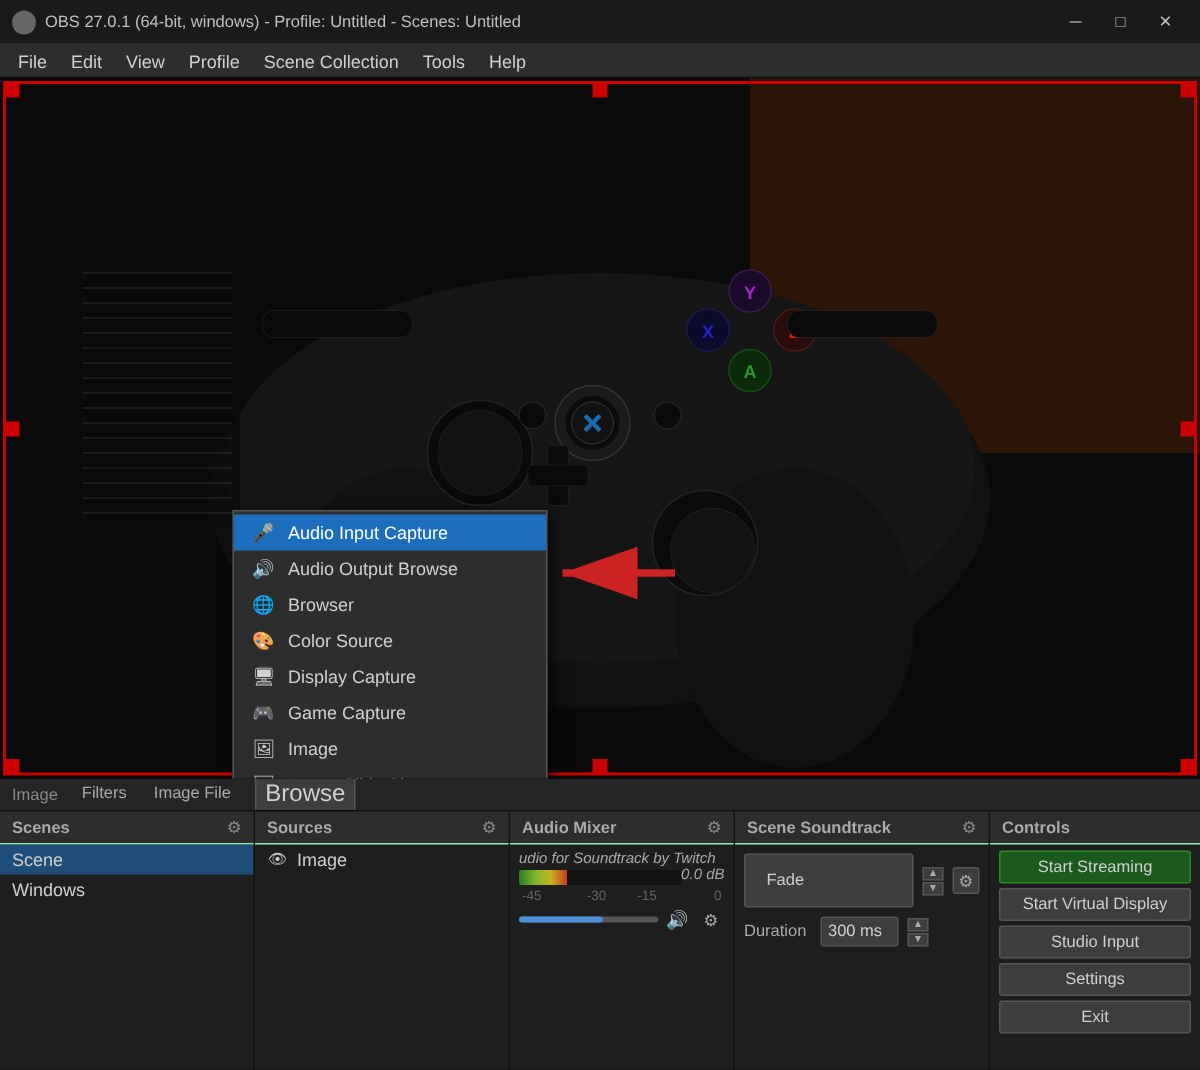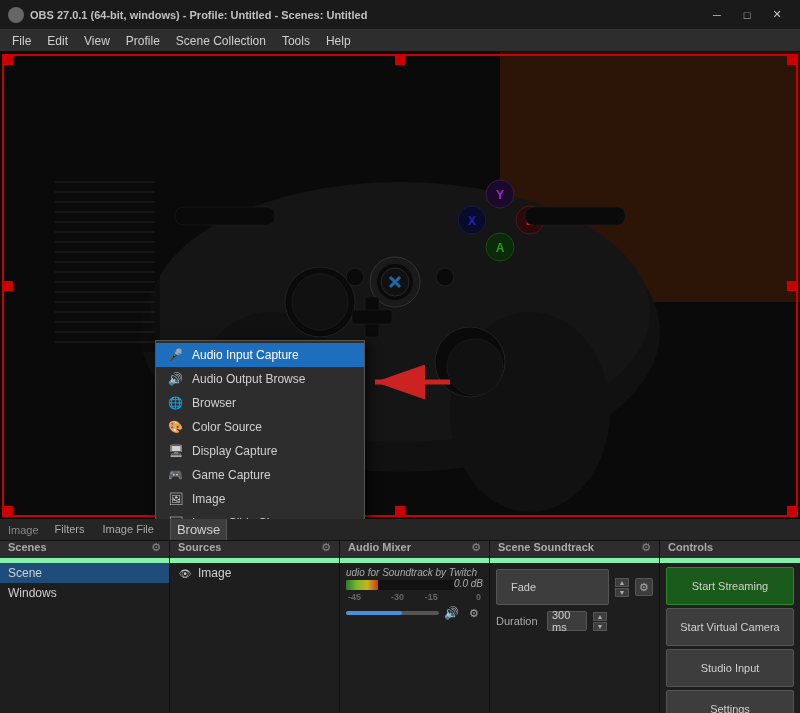--- a/index.html
+++ b/index.html
@@ -28,21 +28,20 @@
       height: 16px;
       margin-right: 6px;
       background: #666;
       border-radius: 50%;
       flex-shrink: 0;
     }
     #title-text {
       flex: 1;
       font-size: 11px;
       color: #c0c0c0;
-      font-weight: bold;
     }
     #window-controls {
       display: flex;
       gap: 0;
     }
     .win-btn {
       width: 30px;
       height: 30px;
       display: flex;
       align-items: center;
@@ -170,23 +169,24 @@
     #scenes-panel {
       width: 170px;
       border-right: 1px solid #111;
       display: flex;
       flex-direction: column;
     }
     .panel-header {
       height: 22px;
       background: #2d2d2d;
       display: flex;
+      align-items: center;
       padding: 0 8px;
       justify-content: space-between;
-      border-bottom: 5px solid #86efac;
+      border-bottom: 1px solid #86efac;
     }
     .panel-header-title {
       font-size: 11px;
       color: #aaa;
       font-weight: bold;
     }
     .panel-header-btn {
       font-size: 11px;
       color: #888;
       cursor: pointer;
@@ -330,21 +330,21 @@
       border: 1px solid #555;
       border-radius: 2px;
       display: flex;
       align-items: center;
       justify-content: center;
       cursor: pointer;
       font-size: 11px;
       color: #aaa;
     }
     .duration-input {
-      width: 40px;
+      width: 52px;
       height: 20px;
       background: #3d3d3d;
       border: 1px solid #555;
       border-radius: 2px;
       color: #d0d0d0;
       font-size: 11px;
       padding: 5px 4px;
     }
 
     
@@ -353,21 +353,21 @@
       display: flex;
       flex-direction: column;
     }
     .controls-content {
       padding: 4px 6px;
       display: flex;
       flex-direction: column;
       gap: 3px;
     }
     .ctrl-btn {
-      height: 38px;
+      height: 22px;
       background: #3d3d3d;
       border: 1px solid #555;
       border-radius: 2px;
       color: #d0d0d0;
       font-size: 11px;
       cursor: pointer;
       display: flex;
       align-items: center;
       justify-content: center;
       padding: 0 6px;
@@ -419,21 +419,21 @@
       white-space: nowrap;
       display: flex;
       align-items: center;
     }
     .img-src-browse {
       height: 34px;
       background: #3d3d3d;
       border: 1px solid #555;
       border-radius: 2px;
       color: #d0d0d0;
-      font-size: 13px;
+      font-size: 16px;
       padding: 0 6px;
       cursor: pointer;
       display: flex;
       align-items: center;
     }
 
     
     .mute-btn {
       width: 18px;
       height: 18px;
@@ -648,21 +648,21 @@
         <span class="panel-header-btn">⚙</span>
       </div>
       <div class="mixer-track">
         <div class="mixer-track-name">
           <span>udio for Soundtrack by Twitch</span>
           <span style="float:right;text-align:right;">0.0 dB</span>
         </div>
         <div class="mixer-level">
           <div class="mixer-level-fill"></div>
         </div>
-        <div style="display:flex;align-items:flex-end;gap:2px;padding:0 2px;margin-bottom:2px;font-weight:bold;">
+        <div style="display:flex;align-items:flex-end;gap:2px;padding:0 2px;margin-bottom:2px;">
           <span style="font-size:9px;color:#666;flex:1;text-align:left;">-45</span>
           <span style="font-size:9px;color:#666;flex:1;text-align:center;">-30</span>
           <span style="font-size:9px;color:#666;flex:1;text-align:center;">-15</span>
           <span style="font-size:9px;color:#666;flex:1;text-align:right;">0</span>
         </div>
         <div class="mixer-controls">
           <div class="volume-slider">
             <div class="volume-slider-fill"></div>
           </div>
           <div class="mute-btn">🔊</div>
@@ -697,21 +697,21 @@
         </div>
       </div>
     </div>
 
     <div id="controls-panel">
       <div class="panel-header">
         <span class="panel-header-title">Controls</span>
       </div>
       <div class="controls-content">
         <div class="ctrl-btn streaming">Start Streaming</div>
-        <div class="ctrl-btn virtual-cam">Start Virtual Camera</div>
+        <div class="ctrl-btn virtual-cam">Start Virtual Display</div>
         <div class="ctrl-btn">Studio Input</div>
         <div class="ctrl-btn">Settings</div>
         <div class="ctrl-btn">Exit</div>
       </div>
     </div>
 
   </div>
 </div>
 
 </body></html>

